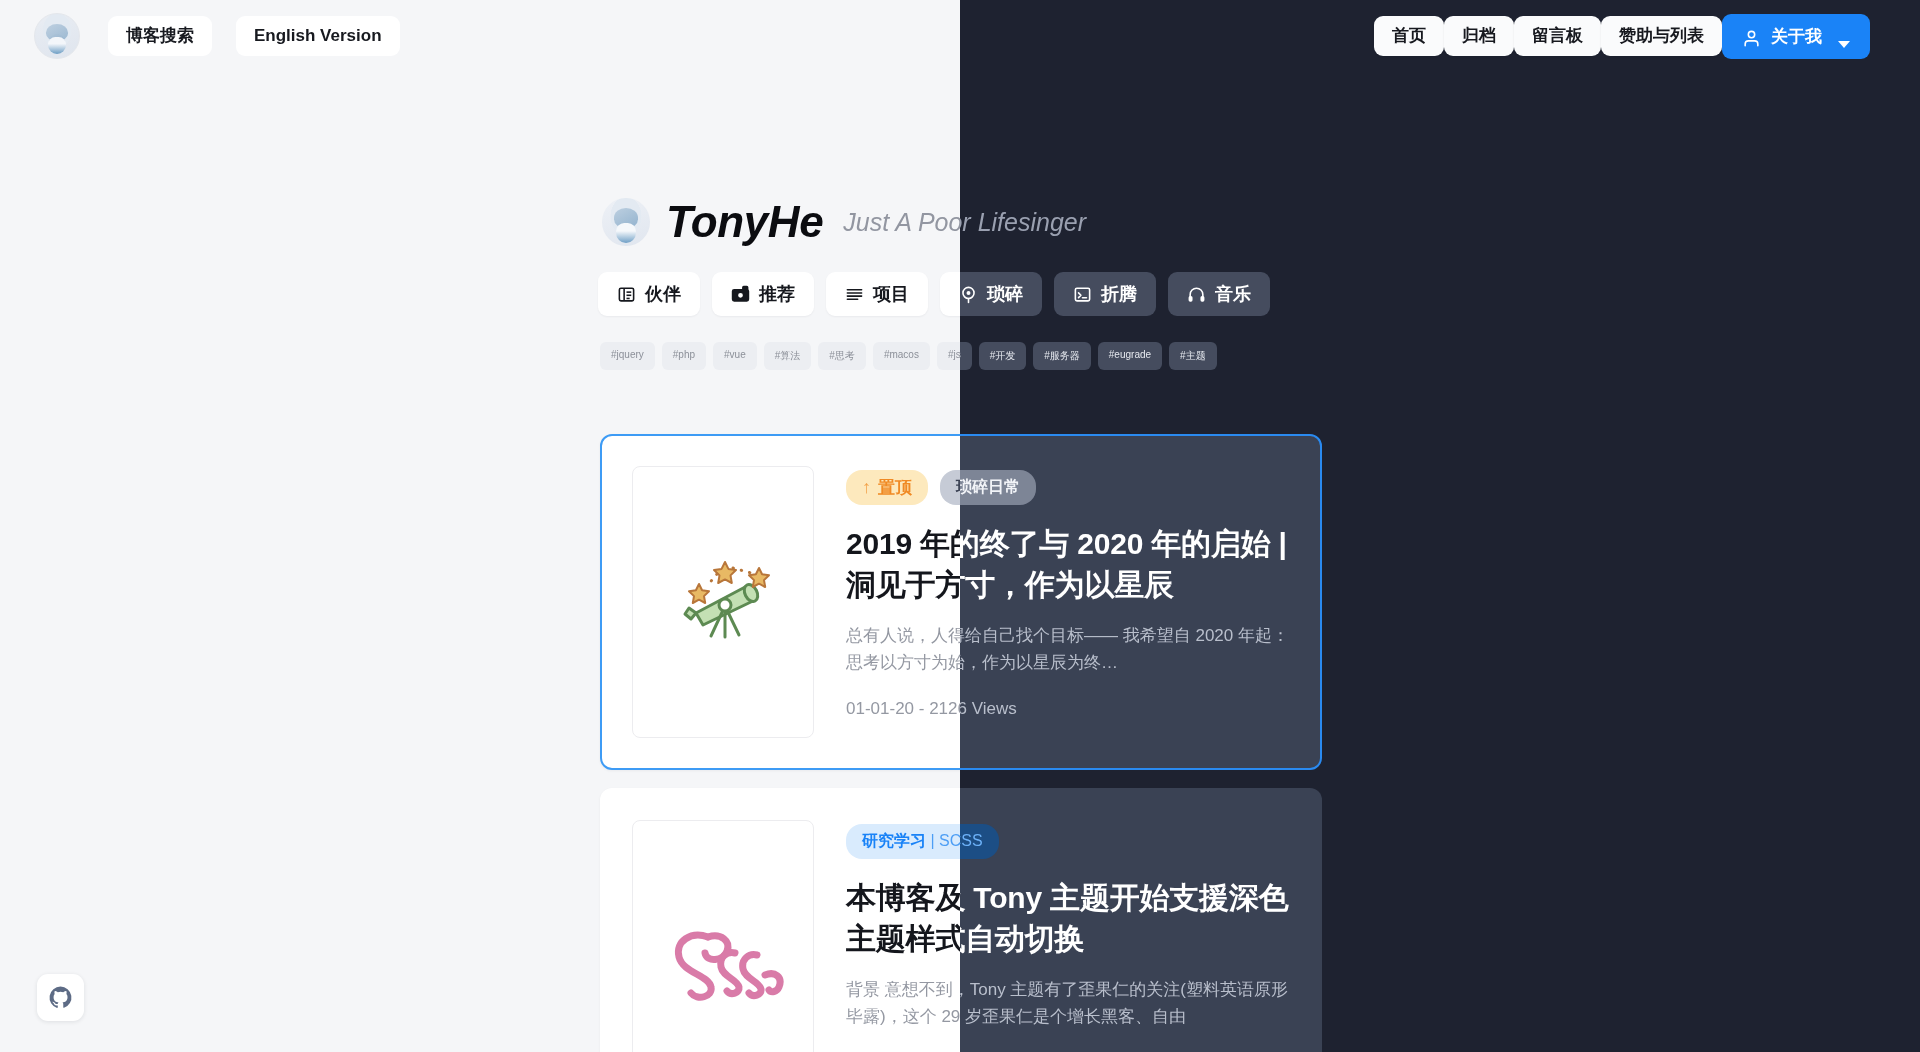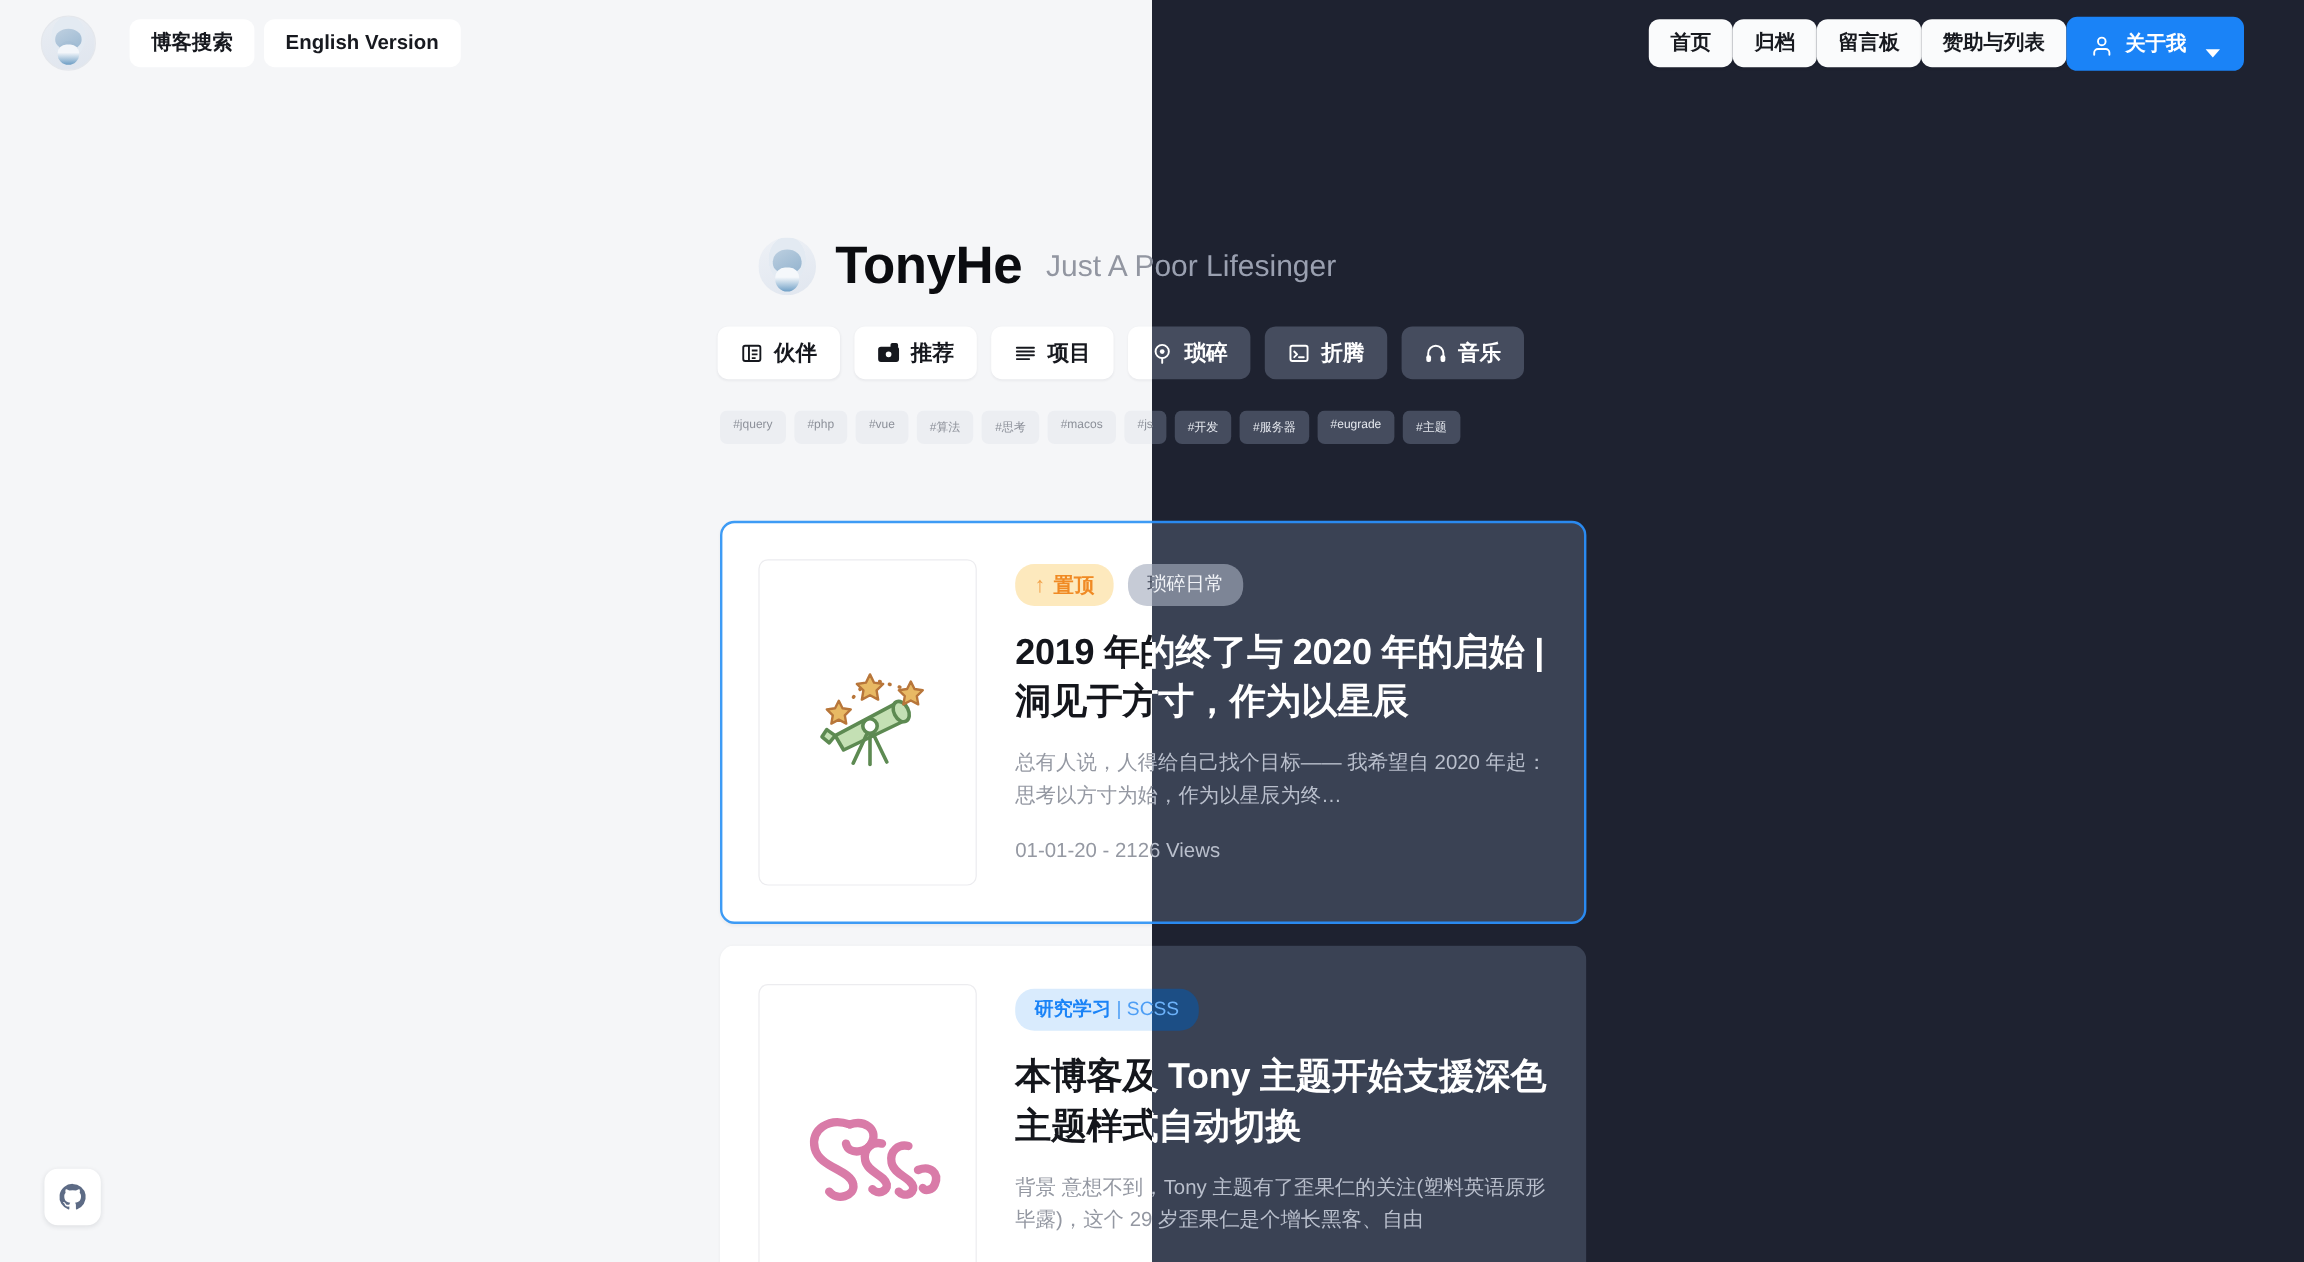--- a/index.html
+++ b/index.html
@@ -68,21 +68,21 @@
   }
   .logo-avatar::after {
     content: "";
     position: absolute;
     left: 30%; top: 52%;
     width: 40%; height: 40%;
     border-radius: 45% 45% 55% 55%;
     background: linear-gradient(180deg, #f3f6fa 40%, #6c9dc4);
   }
 
-  .nav-left { display: flex; gap: 8px; margin-left: 28px; }
+  .nav-left { display: flex; gap: 24px; margin-left: 28px; }
   .nav-pill {
     background: #ffffff;
     border-radius: 9px;
     padding: 10px 18px;
     font-size: 17px;
     font-weight: 600;
     color: #17191f;
     line-height: 1.2;
     white-space: nowrap;
     cursor: pointer;
@@ -114,25 +114,26 @@
     width: 0; height: 0;
     border-left: 6px solid transparent;
     border-right: 6px solid transparent;
     border-top: 7px solid #ffffff;
     margin-left: 6px;
   }
 
   
   .profile {
     position: absolute;
-    left: 632px;
+    left: 602px;
     top: 198px;
     display: flex;
     align-items: center;
     gap: 16px;
+    font-style: italic;
   }
   .profile-avatar {
     width: 48px; height: 48px;
     border-radius: 50%;
     background:
       radial-gradient(ellipse at 50% 38%, #e3eaf2 0 45%, transparent 46%),
       linear-gradient(160deg, #eef1f6, #e0e6ef);
     position: relative;
     overflow: hidden;
     flex: none;
@@ -268,21 +269,21 @@
     font-weight: 400;
     font-size: 18px;
     color: #f2a24a;
   }
   .badge-cat {
     background: #c6cbd6;
     color: #3b4254;
     border-radius: 16px;
     padding: 7px 16px;
     font-size: 16px;
-    font-weight: 400;
+    font-weight: 700;
     white-space: nowrap;
   }
   .badge-cat.blue {
     background: #d9ebfd;
     color: #1a83f7;
     font-weight: 700;
   }
   .badge-cat.blue .sub { font-weight: 400; color: #4d9ef5; }
 
   .card-title {

